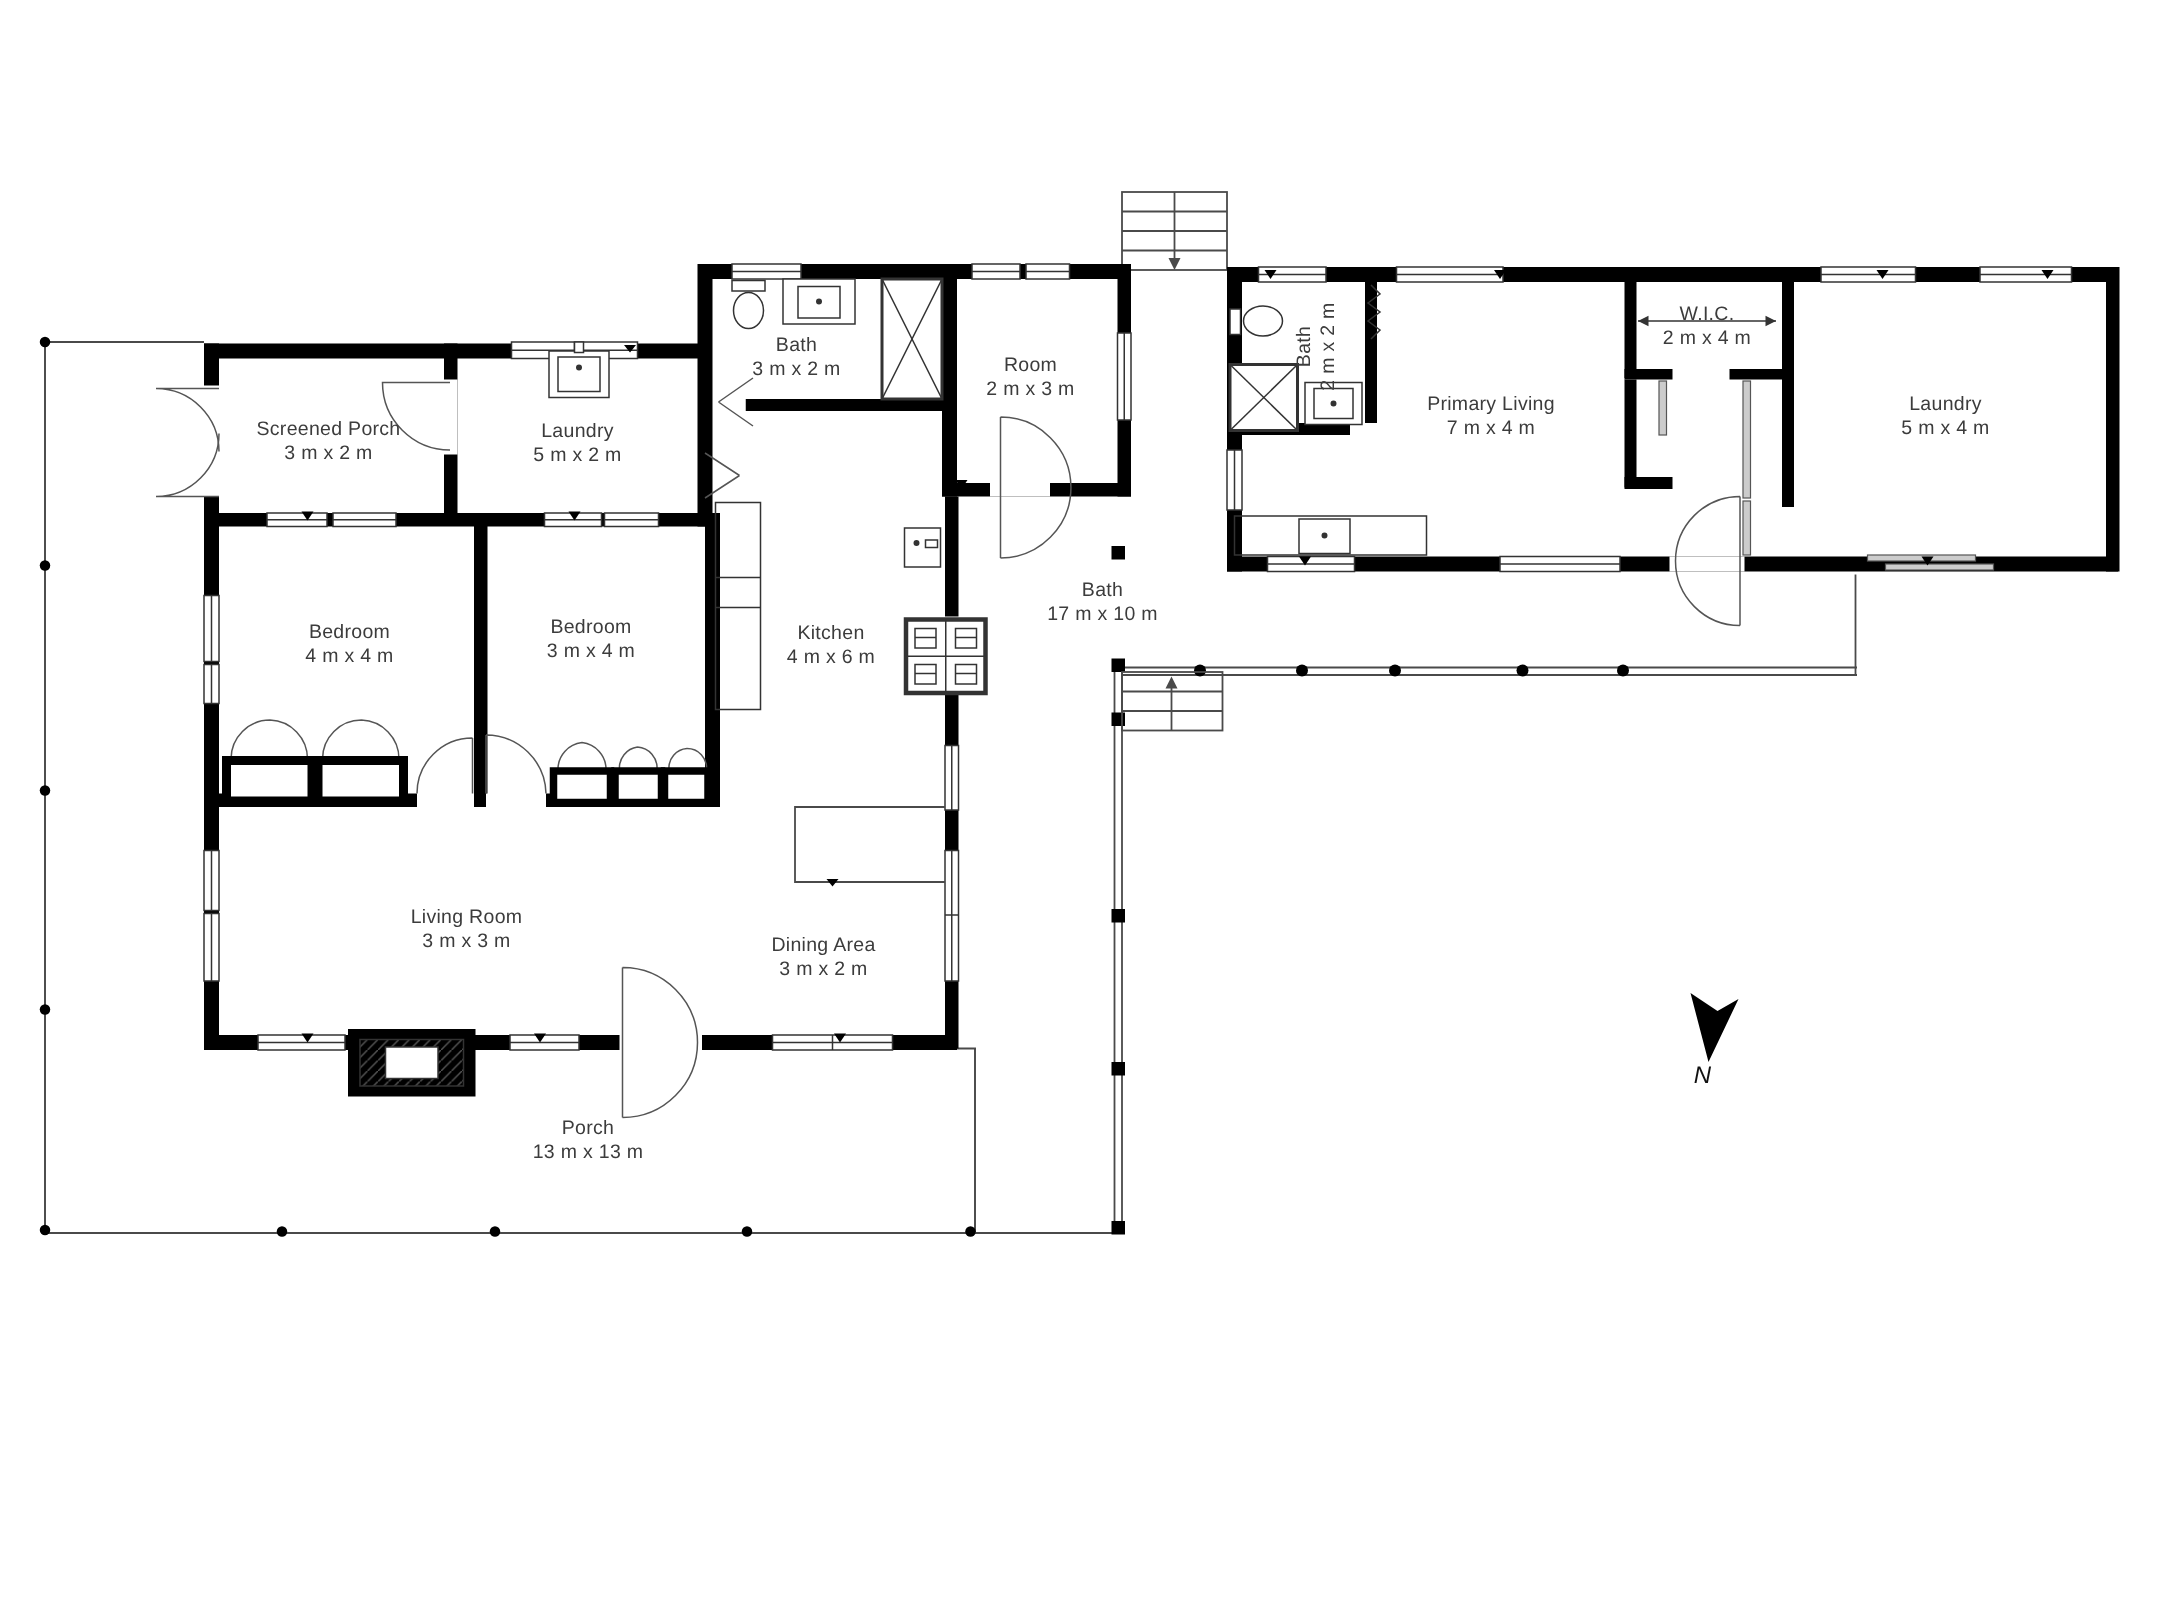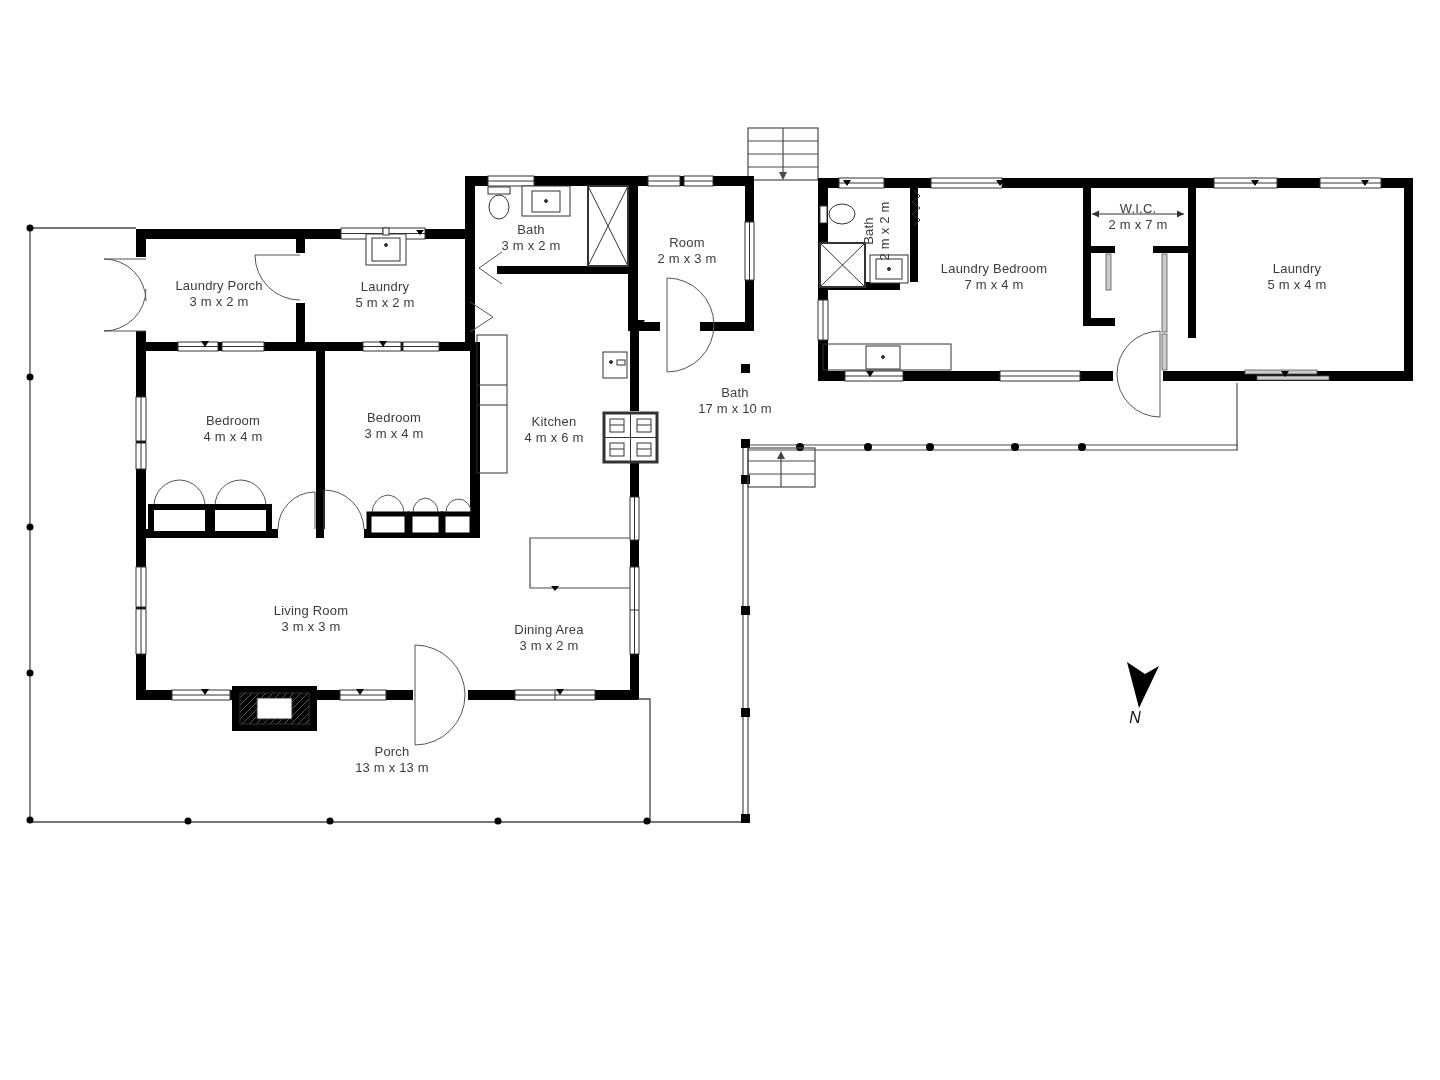--- a/index.html
+++ b/index.html
@@ -315,46 +315,46 @@
         <polygon points="1281,371 1289,371 1285,377"></polygon>
     <polygon points="551,586 559,586 555,591"></polygon>
   </g>
 
   <g>
     <path d="M1127,662 L1145,674 L1159,666 L1139,708 Z" fill="#000"></path>
   </g>
 </svg>
 
 <div class="lbl" style="left:219px;top:294px">
-  <div>Laundry Porch</div>
+  <div>Screened Porch</div>
   <div>3 m x 2 m</div>
 </div>
 <div class="lbl" style="left:385px;top:295px">
   <div>Laundry</div>
   <div>5 m x 2 m</div>
 </div>
 <div class="lbl" style="left:531px;top:238px">
   <div>Bath</div>
   <div>3 m x 2 m</div>
 </div>
 <div class="lbl" style="left:687px;top:251px">
   <div>Room</div>
   <div>2 m x 3 m</div>
 </div>
 <div class="lbl vert" style="left:877px;top:231px">
   <div>Bath</div>
   <div>2 m x 2 m</div>
 </div>
 <div class="lbl" style="left:994px;top:277px">
-  <div>Laundry Bedroom</div>
+  <div>Primary Living</div>
   <div>7 m x 4 m</div>
 </div>
 <div class="lbl" style="left:1138px;top:217px">
   <div>W.I.C.</div>
-  <div>2 m x 7 m</div>
+  <div>2 m x 4 m</div>
 </div>
 <div class="lbl" style="left:1297px;top:277px">
   <div>Laundry</div>
   <div>5 m x 4 m</div>
 </div>
 <div class="lbl" style="left:233px;top:429px">
   <div>Bedroom</div>
   <div>4 m x 4 m</div>
 </div>
 <div class="lbl" style="left:394px;top:426px">

